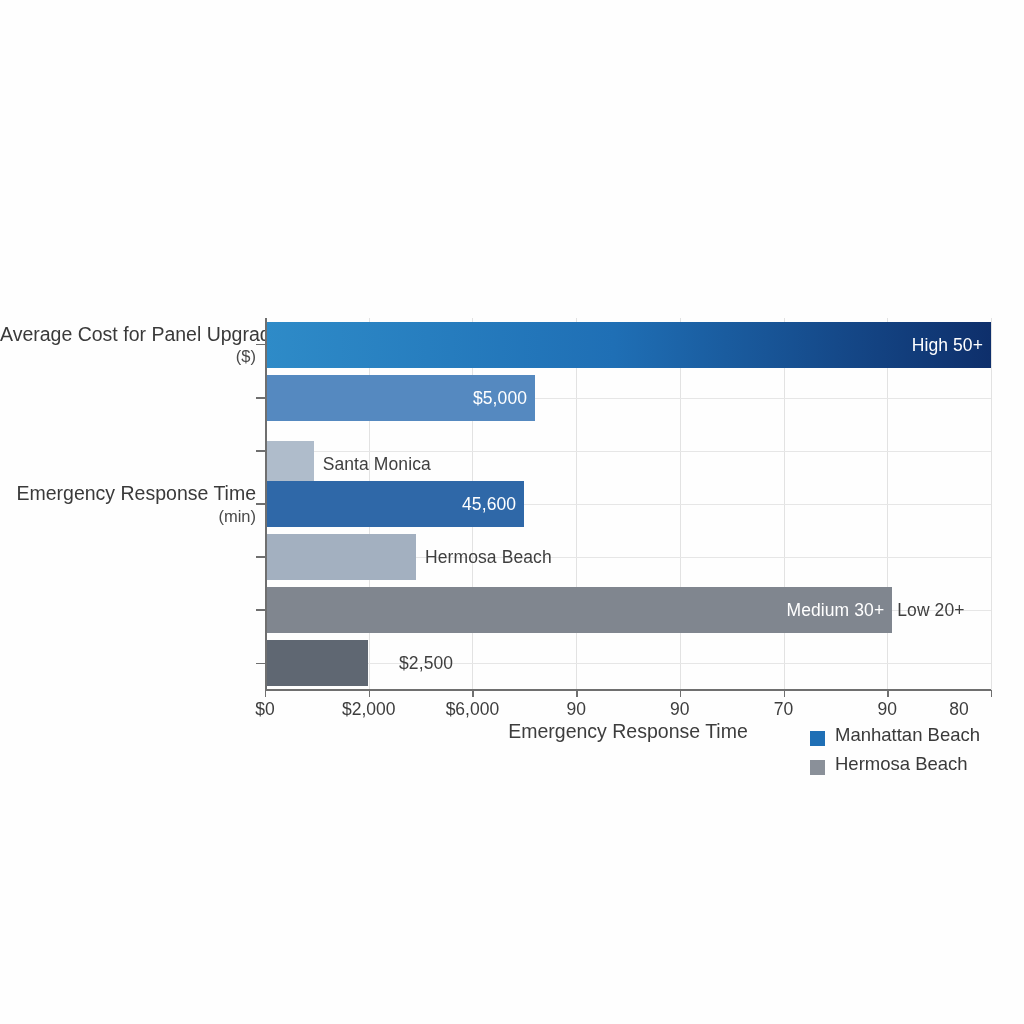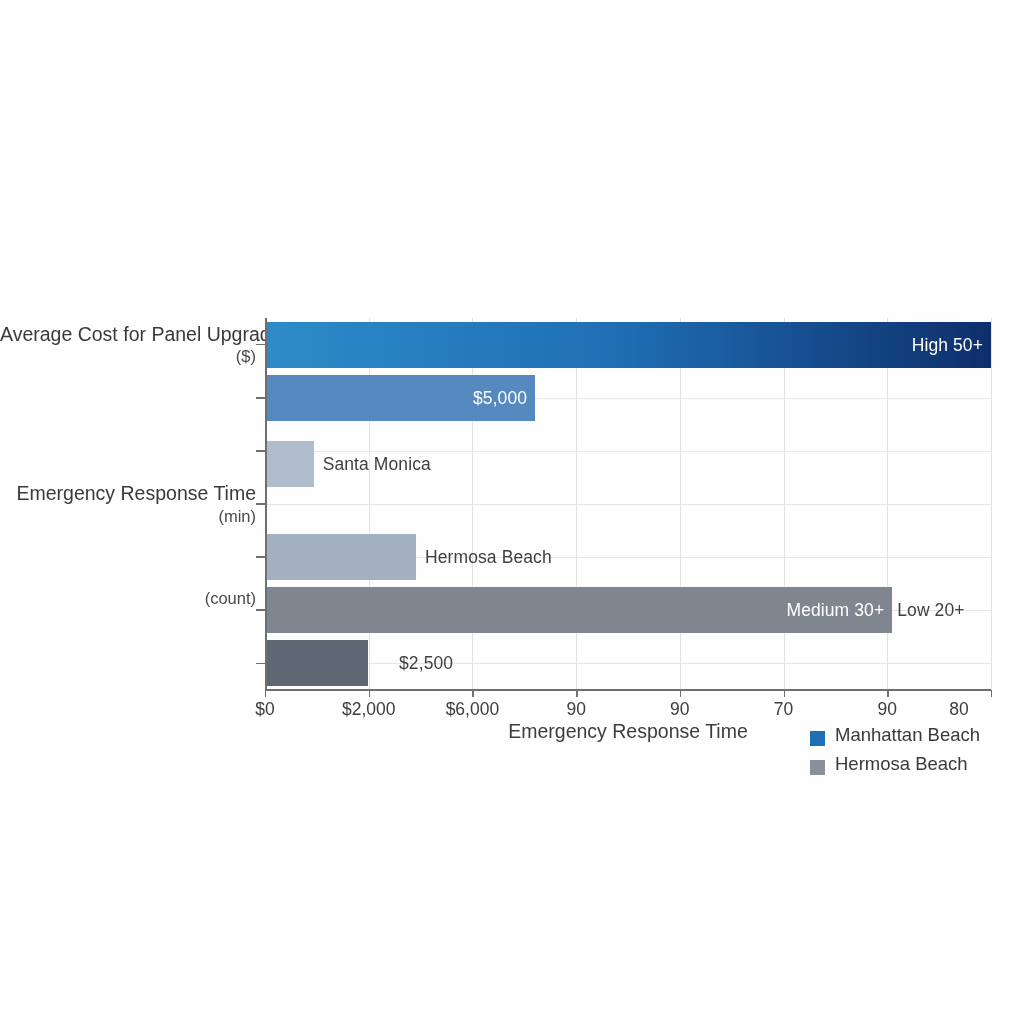--- a/index.html
+++ b/index.html
@@ -95,21 +95,20 @@
 
   <div class="ycat" id="ycat0" style="left: 0px; right: auto; width: 256px; top: 322.571px;">
     <span class="main">Average Cost for Panel Upgrade</span>
     <span class="unit">($)</span>
   </div>
   <div class="ycat" id="ycat1" style="left: 0px; right: auto; width: 256px; top: 482px;">
     <span class="main">Emergency Response Time</span>
     <span class="unit">(min)</span>
   </div>
   <div class="ycat" id="ycat2" style="left: 0px; right: auto; width: 256px; top: 588.286px;">
-    <span class="unit">(count)</span>
   </div>
 
   <div class="plot" id="plot">
       <div class="gridline" style="left: 103.745px;"></div>
       <div class="gridline" style="left: 207.418px;"></div>
       <div class="gridline" style="left: 311.164px;"></div>
       <div class="gridline" style="left: 414.836px;"></div>
       <div class="gridline" style="left: 518.582px;"></div>
       <div class="gridline" style="left: 622.255px;"></div>
       <div class="gridline" style="left: 726px;"></div>
@@ -131,20 +130,25 @@
         <div class="bar" style="width: 270.072px; background: rgb(85, 137, 192);">
           <span class="bar-label inside">$5,000</span>
         </div>
       </div>
       <div class="ytick" style="top: 132.057px;"></div>
       <div class="bar-row" style="top: 123px; width: 726px;">
         <div class="bar" style="width: 48.642px; background: rgb(175, 188, 203);"></div>
         <span class="bar-label outside" style="left: 57.642px;">Santa Monica</span>
       </div>
       <div class="ytick" style="top: 185.2px;"></div>
+      <div class="bar-row" style="top: 163px; width: 726px;">
+        <div class="bar" style="width: 259.182px; background: rgb(47, 104, 168);">
+          <span class="bar-label inside">45,600</span>
+        </div>
+      </div>
       <div class="ytick" style="top: 238.343px;"></div>
       <div class="bar-row" style="top: 216.143px; width: 726px;">
         <div class="bar" style="width: 151.008px; background: rgb(163, 176, 192);"></div>
         <span class="bar-label outside" style="left: 160.008px;">Hermosa Beach</span>
       </div>
       <div class="ytick" style="top: 291.486px;"></div>
       <div class="bar-row" style="top: 269.286px; width: 726px;">
         <div class="bar" style="width: 627.264px; background: rgb(128, 134, 143);">
           <span class="bar-label inside">Medium 30+</span>
         </div>

